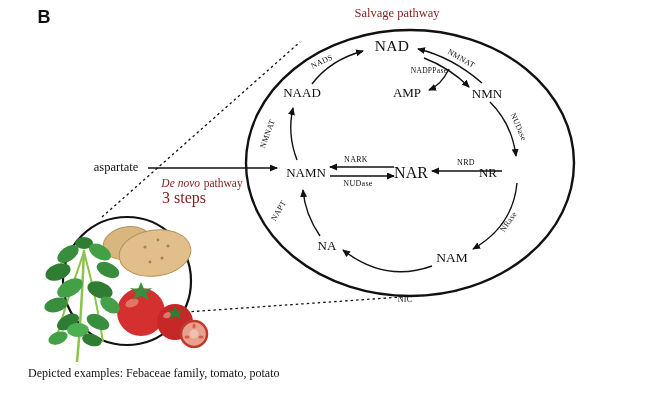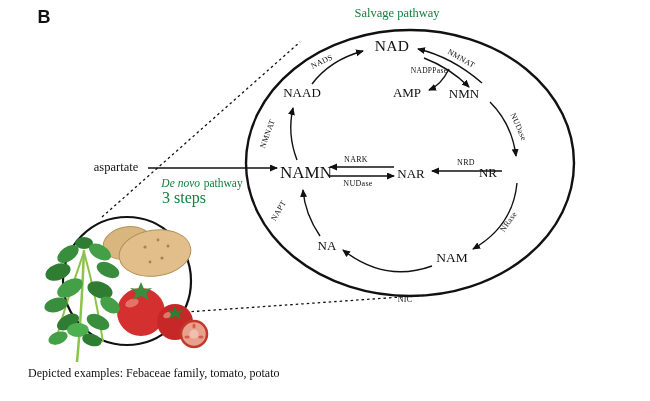--- a/index.html
+++ b/index.html
@@ -9,21 +9,21 @@
   }
   svg.layer { position:absolute; left:0; top:0; }
   .t {
     position:absolute; transform:translate(-50%,-50%);
     white-space:nowrap; color:#111; line-height:1;
     font-family:"Liberation Serif", serif;
   }
   .met  { font-size:13px; }
   .big  { font-size:15.5px; font-weight:normal; letter-spacing:0.3px; }
   .enz  { font-size:8px; letter-spacing:0.3px; }
-  .red  { color:#15803d; }
+  .red  { color:#7f1d1d; }
   .it   { font-style:italic;margin-top:8px; }
   .panel-b { font-family:"Liberation Sans", sans-serif; font-weight:bold; font-size:18px; }
   .cap  { position:absolute; left:28px; top:366px; font-size:12px; transform:none; }
   .gap  { margin-left:0.32em; }
 </style>
 </head>
 <body>
 
 <div class="stage">
 
@@ -109,23 +109,23 @@
   <div class="t" style="left:116px; top:167px; font-size:12.5px;">aspartate</div>
 
   <div class="t red" style="left:202px; top:184px; font-size:11.5px;">
     <span class="it">De novo</span><span class="gap">pathway</span>
   </div>
   <div class="t red" style="left:184px; top:198px; font-size:16px;">3 steps</div>
 
   <div class="t met big" style="left:392px; top:46px;">NAD</div>
   <div class="t met" style="left:302px; top:92px;">NAAD</div>
   <div class="t met" style="left:407px; top:92px;">AMP</div>
-  <div class="t met" style="left:464px; top:93px;">NMN</div>
-  <div class="t met" style="left:306px; top:172px; font-size:17px;">NAMN</div>
-  <div class="t met" style="left:411px; top:173px; font-size:13px;">NAR</div>
+  <div class="t met" style="left:487px; top:93px;">NMN</div>
+  <div class="t met" style="left:306px; top:172px; font-size:13px;">NAMN</div>
+  <div class="t met" style="left:411px; top:173px; font-size:16px;">NAR</div>
   <div class="t met" style="left:488px; top:172px; font-size:13px;">NR</div>
   <div class="t met" style="left:327px; top:245px;">NA</div>
   <div class="t met" style="left:452px; top:258px; font-size:13.5px;">NAM</div>
 
   <div class="t enz" style="left:322px; top:62px;  transform:translate(-50%,-50%) rotate(-25deg);">NADS</div>
   <div class="t enz" style="left:461px; top:59px;  transform:translate(-50%,-50%) rotate(30deg);">NMNAT</div>
   <div class="t enz" style="left:429px; top:71px;  font-size:7.5px;">NADPPase</div>
   <div class="t enz" style="left:518px; top:127px; transform:translate(-50%,-50%) rotate(66deg);">NUDase</div>
   <div class="t enz" style="left:466px; top:163px;">NRD</div>
   <div class="t enz" style="left:356px; top:160px;">NARK</div>

